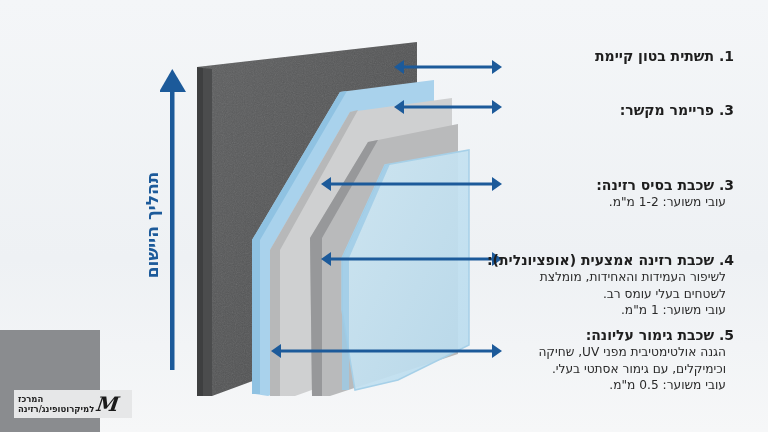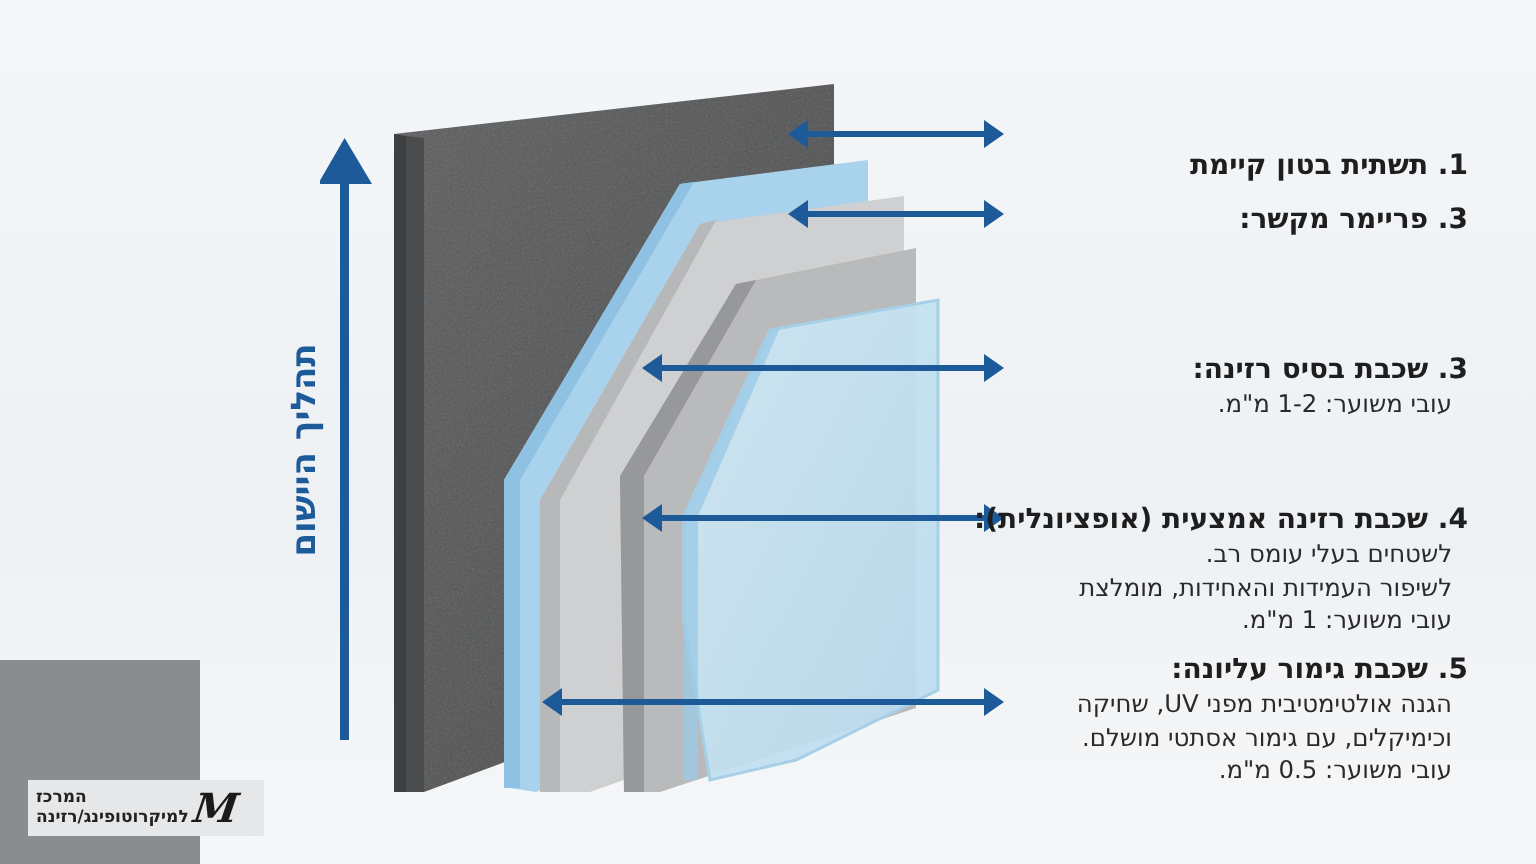--- a/index.html
+++ b/index.html
@@ -154,47 +154,47 @@
 
   <svg class="process-arrow" viewBox="0 0 40 306" xmlns="http://www.w3.org/2000/svg">
     <rect x="10" y="26" width="4.5" height="280" fill="#1c5a9a"></rect>
     <polygon points="12.3,5 26,28 -1,28" fill="#1c5a9a"></polygon>
   </svg>
   <div class="process-label">
     <span>תהליך היישום</span>
   </div>
 
   <div class="labels">
-    <div class="item" style="top:74px">
+    <div class="item" style="top:47px">
       <div class="title">1. תשתית בטון קיימת</div>
     </div>
 
     <div class="item" style="top:101px">
       <div class="title">3. פריימר מקשר:</div>
     </div>
 
     <div class="item" style="top:176px">
       <div class="title">3. שכבת בסיס רזינה:</div>
       <div class="desc">
         <div>עובי משוער: 1-2 מ"מ.</div>
       </div>
     </div>
 
     <div class="item" style="top:251px">
       <div class="title">4. שכבת רזינה אמצעית (אופציונלית):</div>
       <div class="desc">
+        <div>לשיפור העמידות והאחידות, מומלצת</div>
         <div>לשטחים בעלי עומס רב.</div>
-        <div>לשיפור העמידות והאחידות, מומלצת</div>
         <div>עובי משוער: 1 מ"מ.</div>
       </div>
     </div>
 
     <div class="item" style="top:326px">
       <div class="title">5. שכבת גימור עליונה:</div>
       <div class="desc">
         <div>הגנה אולטימטיבית מפני UV, שחיקה</div>
-        <div>וכימיקלים, עם גימור אסתטי מושלם.</div>
+        <div>וכימיקלים, עם גימור אסתטי בעלי.</div>
         <div>עובי משוער: 0.5 מ"מ.</div>
       </div>
     </div>
   </div>
 
 </div>
 
 </body></html>

